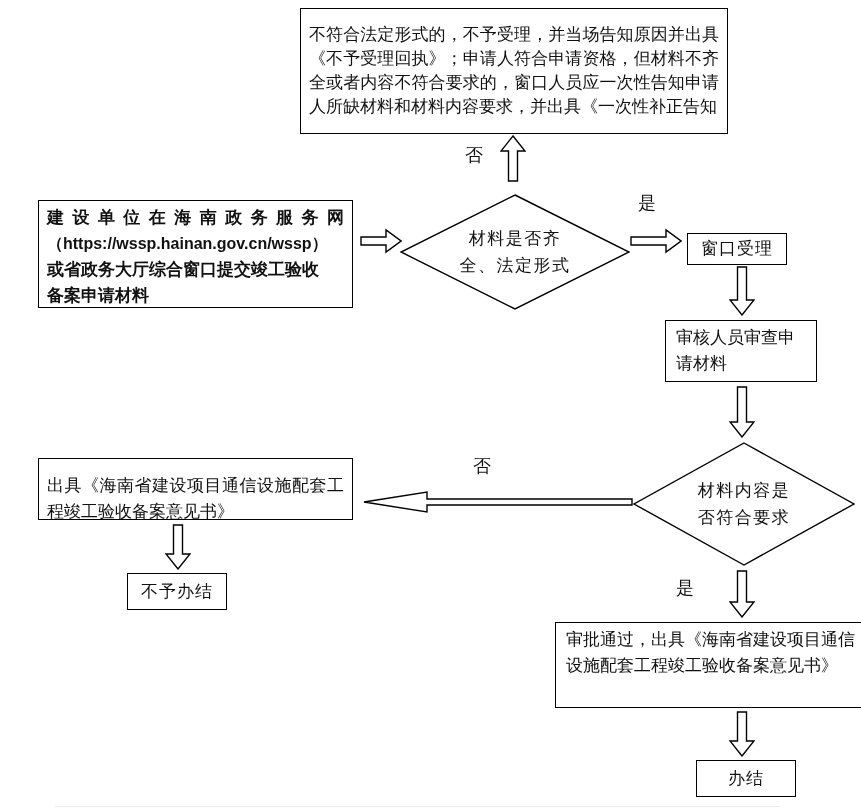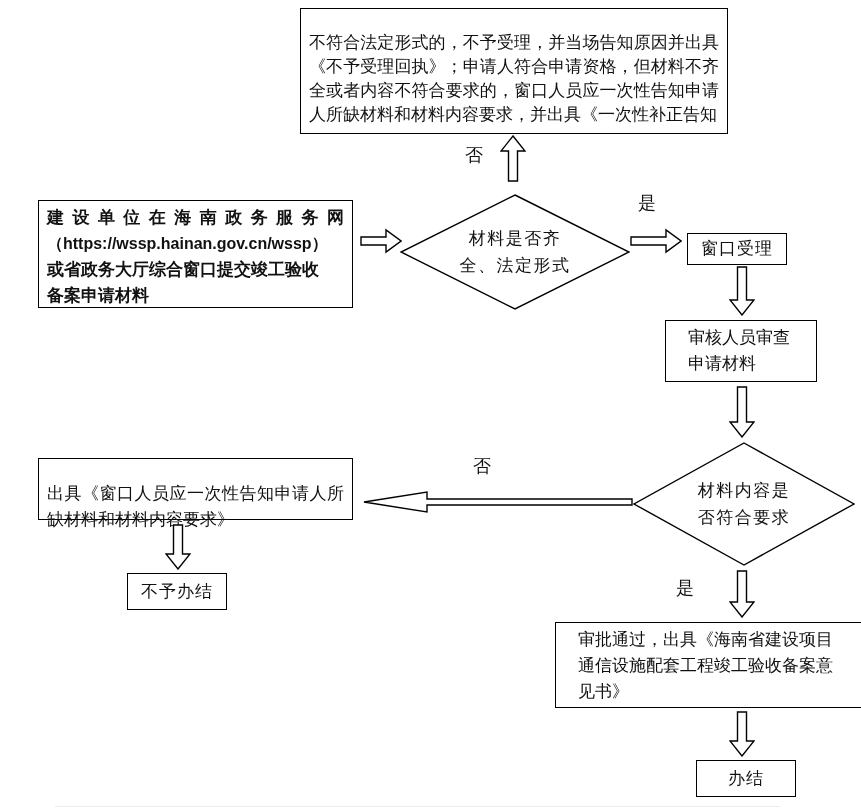--- a/index.html
+++ b/index.html
@@ -18,21 +18,21 @@
   }
   .node {
     position: absolute;
     box-sizing: border-box;
     border: 1.5px solid #000000;
     background: #ffffff;
     font-size: 17px;
     line-height: 24px;
   }
   .node.para {
-    padding: 22px 8px;
+    padding: 14px 8px;
     text-align: justify;
   }
   .node.center {
     display: flex;
     align-items: center;
     justify-content: center;
     letter-spacing: 1px;
   }
   .node .line {
     line-height: 26px;
@@ -43,21 +43,21 @@
     text-align-last: justify;
   }
   .node .line.url-line {
     font-family: "Liberation Sans", "DejaVu Sans", sans-serif;
     font-size: 16px;
   }
   .lines-box {
     padding: 4px 8px;
   }
   .wrap-box {
-    padding: 4px 22px;
+    padding: 4px 10px;
     line-height: 26px;
   }
   .diamond {
     position: absolute;
   }
   .diamond svg {
     display: block;
   }
   .diamond .diamond-label {
     position: absolute;
@@ -166,21 +166,21 @@
   </div>
 
   <div class="edge-label" style="left:473px; top:455px;">否</div>
 
   <div class="arrow" style="left:363px; top:491px;">
     <svg width="270" height="22" viewBox="0 0 270 22">
       <polygon points="269,8 64,8 64,1 1,11 64,21 64,14 269,14"></polygon>
     </svg>
   </div>
 
-  <div class="node para" style="left:38px; top:458px; width:315px; height:62px; line-height:26px;">出具《窗口人员应一次性告知申请人所缺材料和材料内容要求》</div>
+  <div class="node para" style="left:38px; top:458px; width:315px; height:62px; line-height:26px;">出具《海南省建设项目通信设施配套工程竣工验收备案意见书》</div>
 
   <div class="arrow" style="left:165px; top:524px;">
     <svg width="26" height="46" viewBox="0 0 26 46">
       <polygon points="8.5,1 17.5,1 17.5,30 25,30 13,45 1,30 8.5,30"></polygon>
     </svg>
   </div>
 
   <div class="node center" style="left:127px; top:573px; width:100px; height:37px;text-align:right;">不予办结</div>
 
   <div class="edge-label" style="left:676px; top:577px;">是</div>

